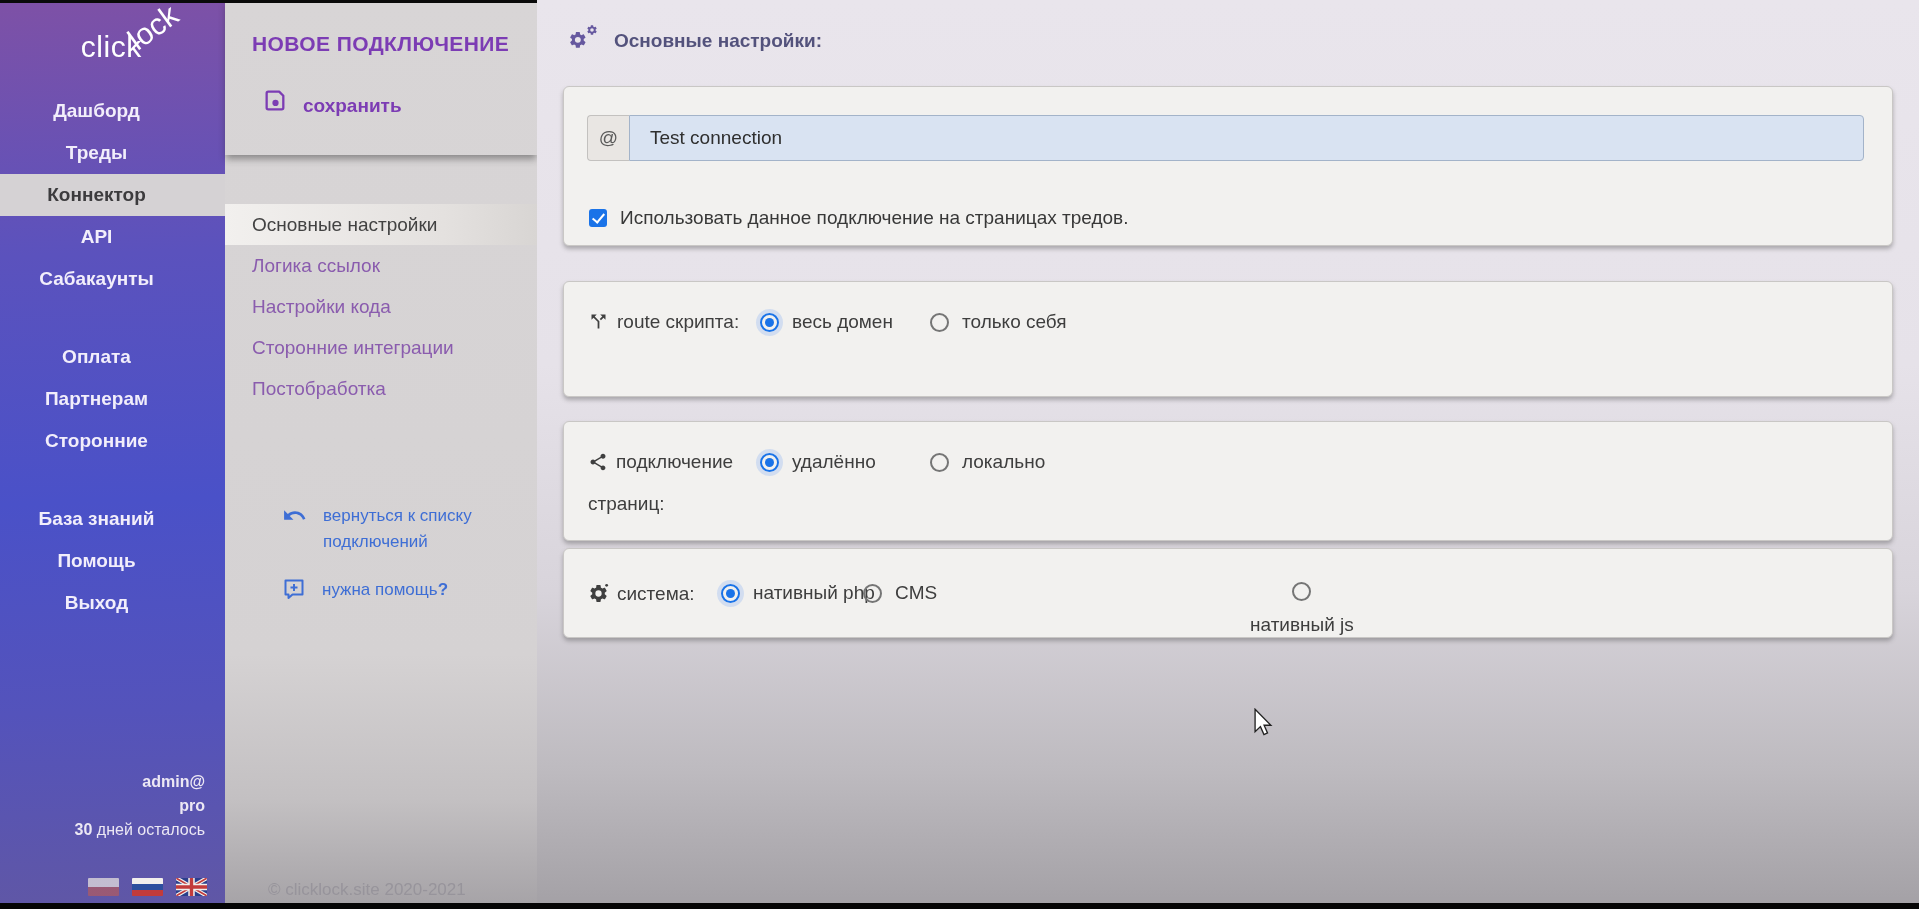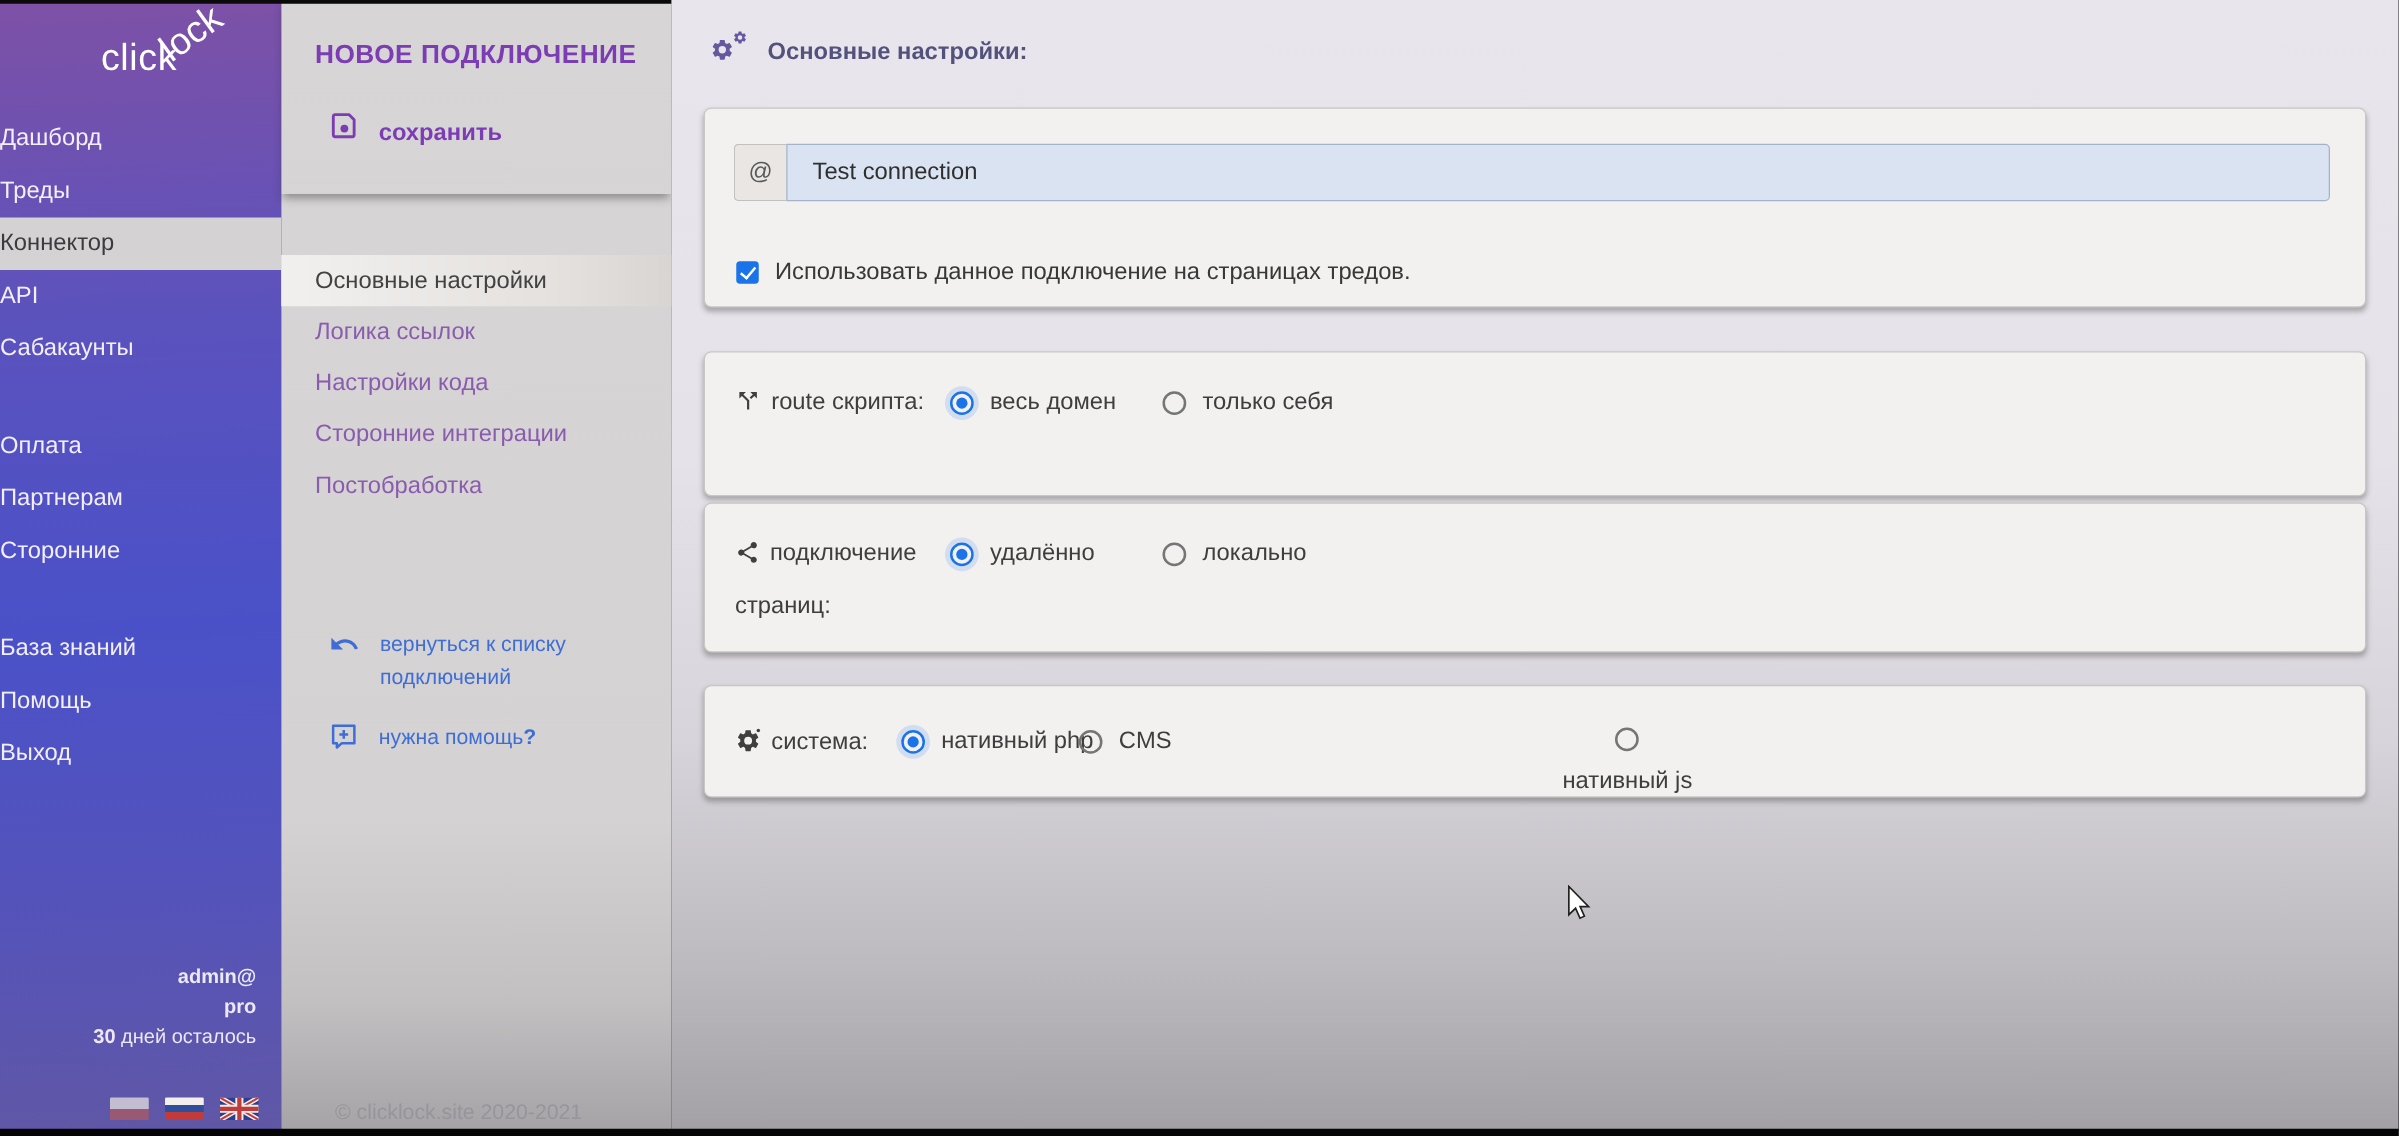--- a/index.html
+++ b/index.html
@@ -12,22 +12,22 @@
   
   .sidebar {
     position:absolute; left:0; top:0; width:225px; height:909px;
     background:linear-gradient(178deg,#7e51a6 0%,#5b52bd 28%,#4a51c8 55%,#5453bb 78%,#6057a5 100%);
   }
   .logo { position:absolute; top:30px; right:30px; color:#fff; font-size:30px; white-space:nowrap; }
   .logo-click { letter-spacing:.5px; }
   .logo-lock  { display:inline-block; transform:rotate(-36deg) translate(4px,-6px); transform-origin:0 100%; }
   .side-nav { position:absolute; top:90px; left:0; width:100%; }
   .side-item {
-    height:42px; line-height:42px; text-align:left; padding-right:32px;
-    color:#f2eefb; font-size:19px; font-weight:400; cursor:pointer;
+    height:42px; line-height:42px; text-align:center; padding-right:32px;
+    color:#f2eefb; font-size:19px; font-weight:700; cursor:pointer;
   }
   .side-item.active { background:#d5d2d4; color:#3c3b3d; }
   .side-gap { height:36px; }
   .account { position:absolute; top:770px; right:20px; text-align:right; color:#ece8f4; font-size:16px; line-height:24px; }
   .account .b { font-weight:bold; }
   .flags { position:absolute; top:878px; left:88px; display:flex; gap:13px; }
   .flag { width:31px; height:18px; cursor:pointer; border-radius:1px; overflow:hidden; }
   .flag-pl { background:linear-gradient(#dcd7db 50%, #a85a68 50%); opacity:.8; }
   .flag-ru { background:linear-gradient(#f2efec 33%, #2d4f9e 33% 66%, #c23b3b 66%); }
 
@@ -41,42 +41,42 @@
     box-shadow:0 5px 7px -1px rgba(45,45,45,.45);
   }
   .panel-title { position:absolute; top:32px; left:27px; font-size:21px; font-weight:bold; letter-spacing:.4px; color:#7c3cb4; }
   .save-btn { position:absolute; top:88px; left:38px; display:flex; align-items:flex-end; gap:15px; cursor:pointer; }
   .save-label { font-size:19px; font-weight:bold; color:#7c3cb4; }
   .panel-menu { position:absolute; top:204px; left:0; width:100%; }
   .panel-item {
     height:41px; line-height:41px; padding-left:27px; font-size:19px; color:#8a5cae; cursor:pointer;
   }
   .panel-item.active { background:linear-gradient(90deg,#f2f0ee 0%,#e4e1df 70%,#d8d5d3 100%); color:#424242; }
-  .panel-links { position:absolute; top:503px; left:0; width:100%; }
+  .panel-links { position:absolute; top:503px; left:0; width:100%;padding-left:19px; }
   .plink { display:flex; align-items:flex-start; gap:16px; padding-left:38px; margin-bottom:22px; cursor:pointer; }
   .plink-text { font-size:17px; line-height:26px; color:#3e6ed5; width:185px; }
   .plink-text .q { font-weight:bold; }
   .panel-copy { position:absolute; top:880px; left:43px; font-size:17px; color:#97949b; }
 
   
   .main {
     position:absolute; left:537px; top:0; right:0; height:909px;
     background:linear-gradient(180deg,#e9e5ec 0%,#e6e2e9 40%,#d8d4db 65%,#bdbabf 85%,#a3a0a5 100%);
   }
   .main-header { position:absolute; top:24px; left:30px; display:flex; align-items:center; gap:13px; }
   .main-heading { font-size:19px; font-weight:bold; color:#53527c; }
 
   .card {
     position:absolute; left:26px; width:1330px;
     background:#f2f1ef; border:1px solid #c9c7c5; border-radius:6px;
     box-shadow:0 3px 4px rgba(60,60,60,.35);
   }
   .card1 { top:86px;  height:160px; }
   .card2 { top:281px; height:116px;  }
-  .card3 { top:402px; height:120px; }
+  .card3 { top:421px; height:120px; }
   .card4 { top:548px; height:90px;  }
 
   .input-group { position:absolute; left:23px; top:28px; width:1277px; height:46px; display:flex; }
   .input-addon {
     width:42px; background:#e9e6e3; border:1px solid #c3c1bf; border-right:none;
     border-radius:4px 0 0 4px; color:#5a5a5a; font-size:19px;
     display:flex; align-items:center; justify-content:center;
   }
   .text-input {
     flex:1; background:#d9e3f2; border:1px solid #a3b3c9; border-radius:0 4px 4px 0;

